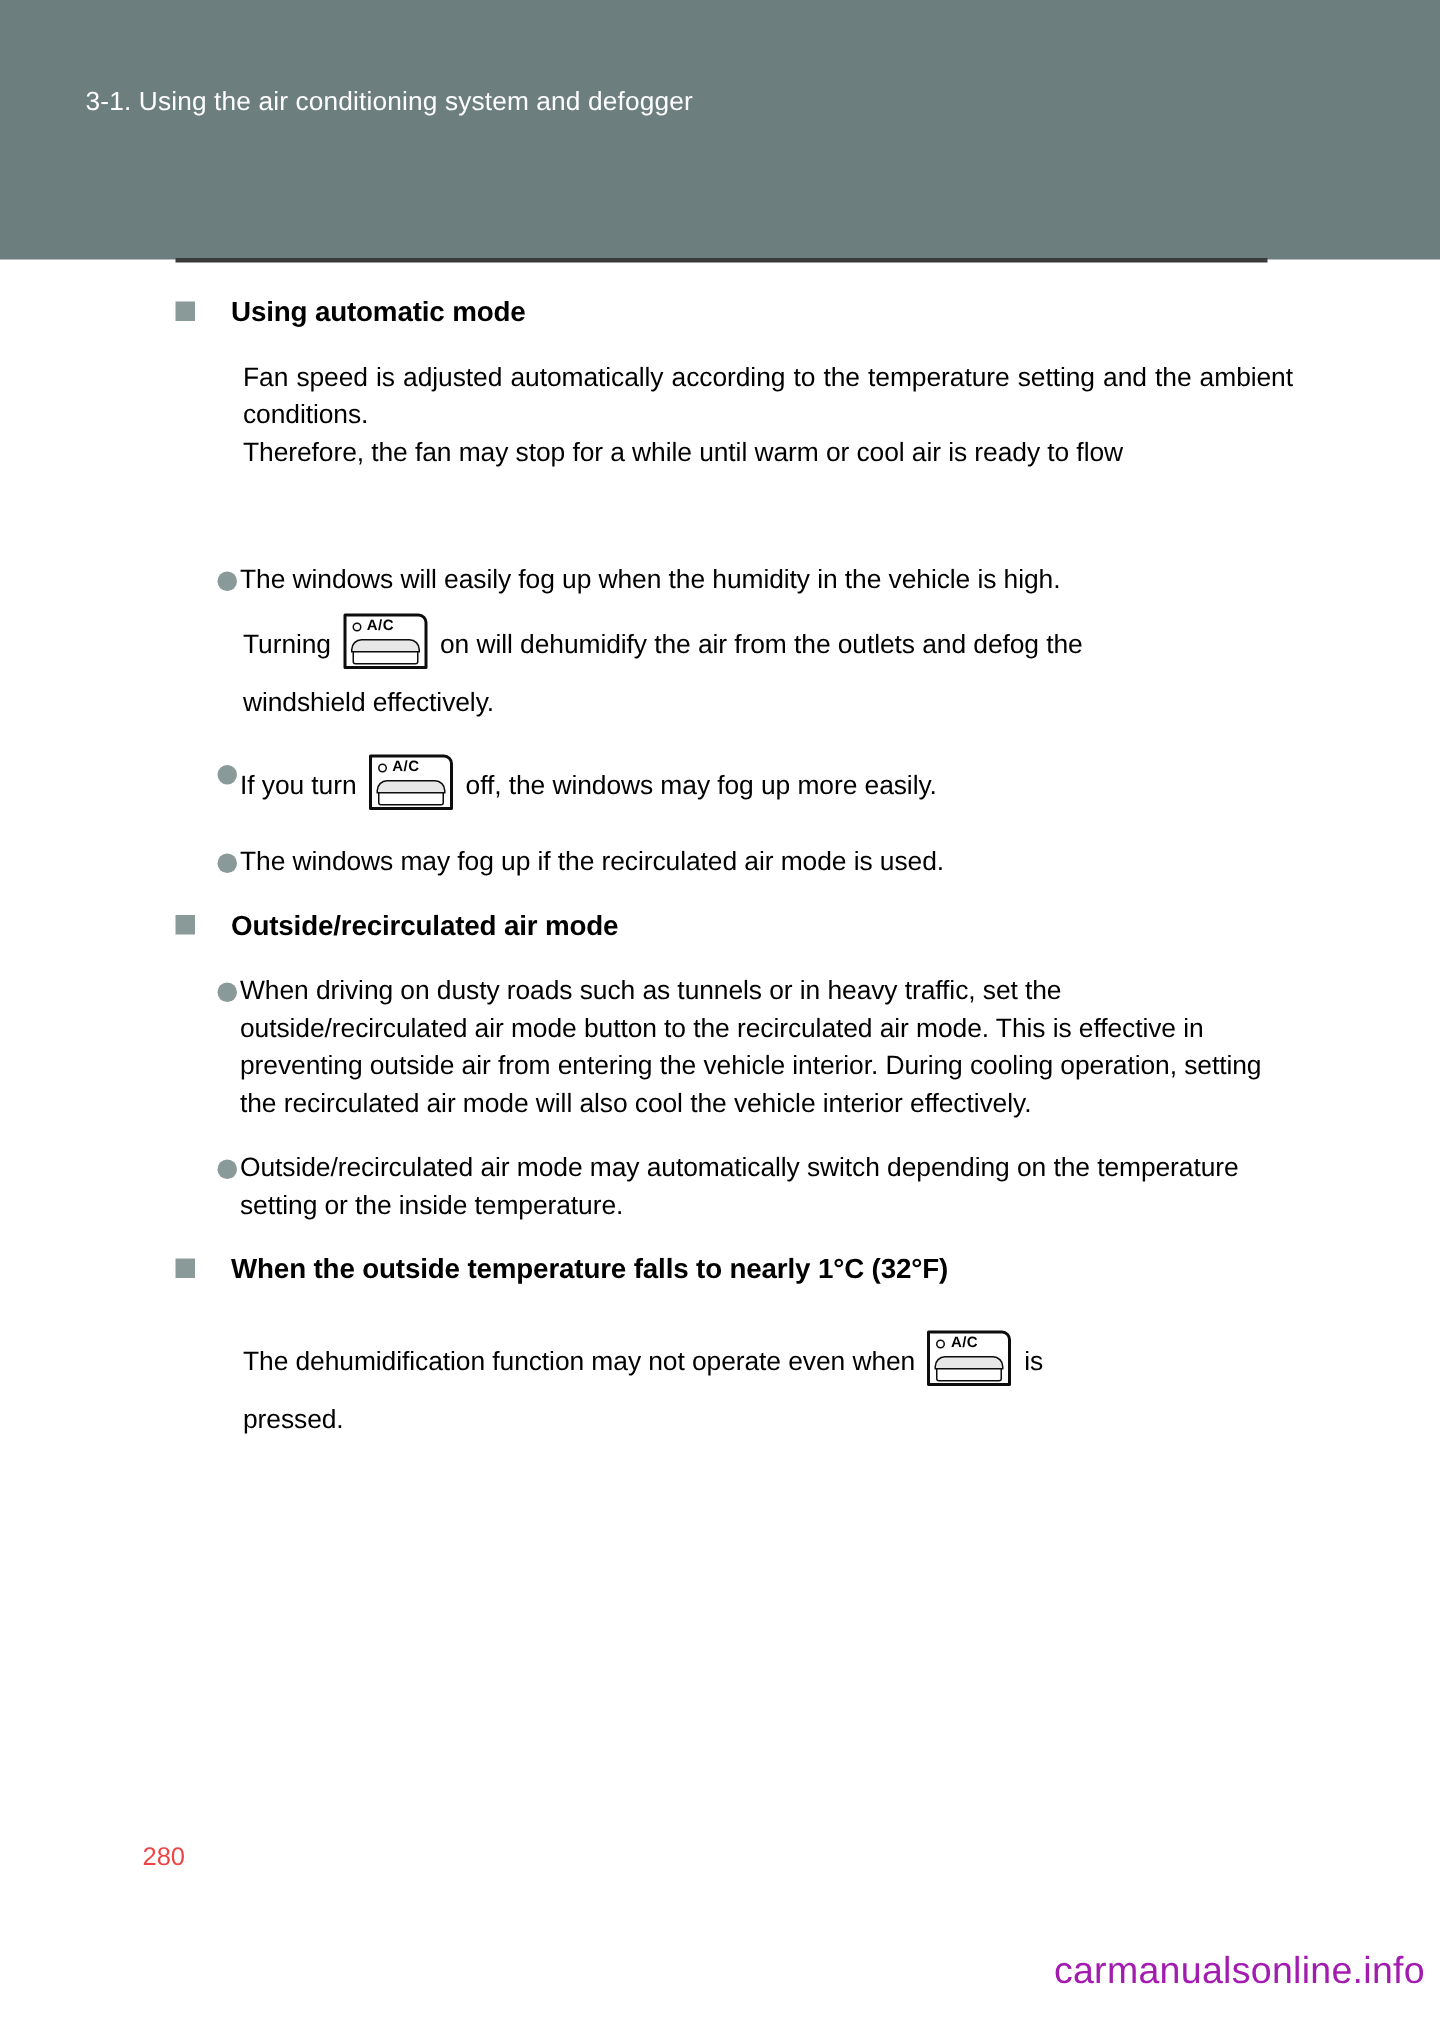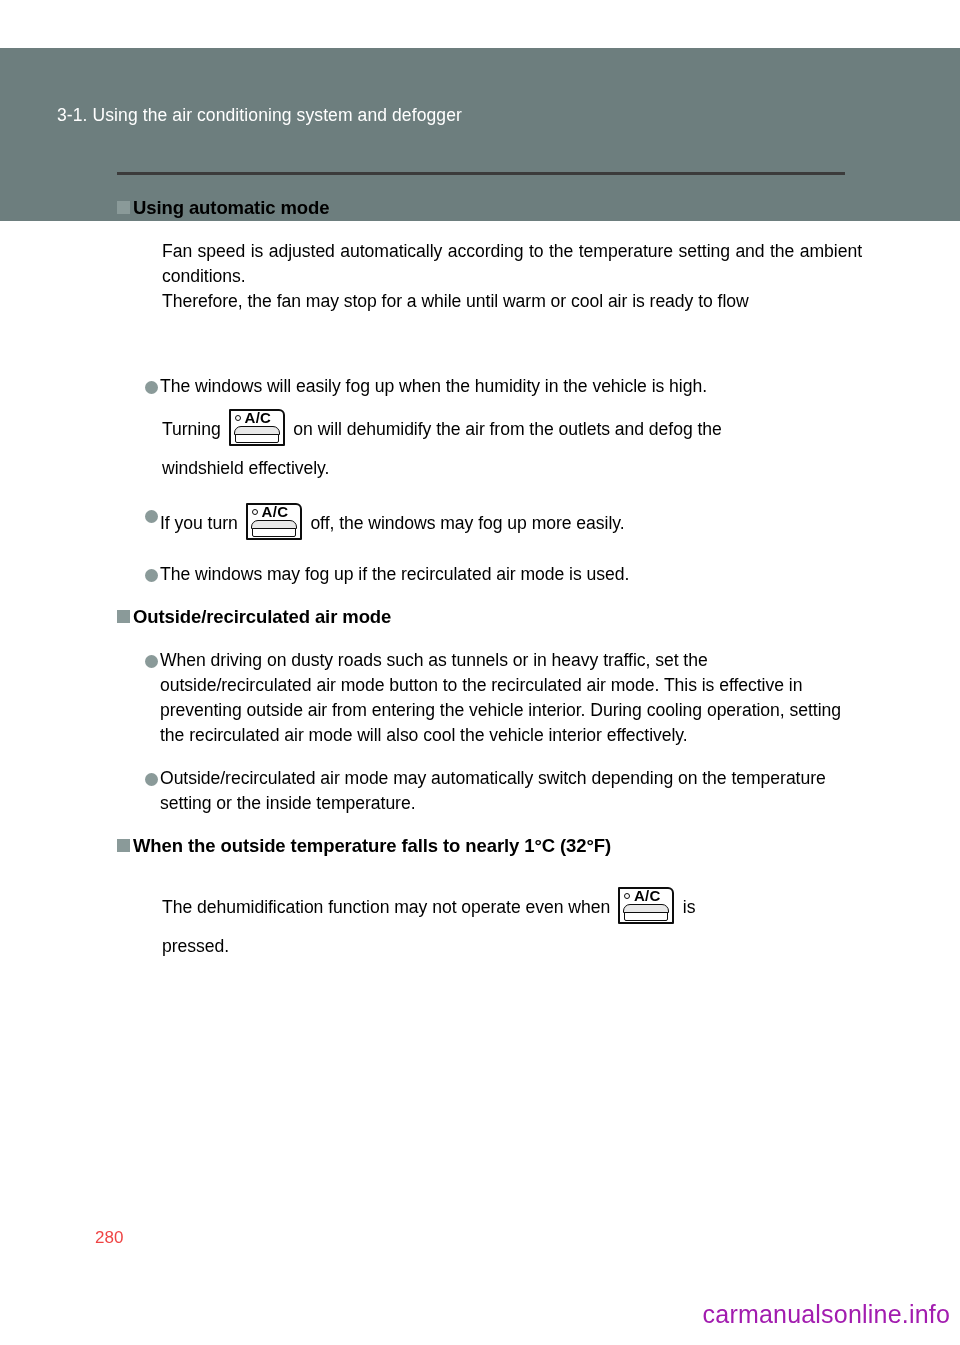--- a/index.html
+++ b/index.html
@@ -17,21 +17,20 @@
   }
 
   
   .header-band {
     position: absolute;
     left: 0;
     top: 0;
     width: 960px;
     height: 173px;
     background: #6d7e7e;
-    margin-top: 48px;
   }
   .header-title {
     position: absolute;
     left: 57px;
     top: 57px;
     font-size: 17.5px;
     font-weight: 400;
     color: #ffffff;
     letter-spacing: 0.1px;
     white-space: nowrap;
@@ -63,20 +62,21 @@
   }
 
   
   .sec-head {
     display: flex;
     align-items: flex-start;
     font-size: 18.5px;
     font-weight: bold;
     line-height: 1.25;
     letter-spacing: -0.1px;
+    gap: 21px;
   }
   .sq-bullet {
     display: inline-block;
     width: 13px;
     height: 13px;
     background: #8a9a99;
     flex: 0 0 auto;
     margin-top: 5px;
     margin-right: 3px;
   }
@@ -187,21 +187,21 @@
     width: 6px;
     height: 6px;
     border: 1.4px solid #0d0d0d;
     border-radius: 50%;
     box-sizing: border-box;
   }
   .icon-ac .ac-text {
     position: absolute;
     left: 16px;
     top: 2px;
-    font-size: 15px;
+    font-size: 10px;
     font-weight: bold;
     letter-spacing: 0.3px;
     line-height: 13px;
   }
   .icon-ac .ac-rocker {
     position: absolute;
     left: 5px;
     top: 17px;
     width: 46px;
     height: 9px;

